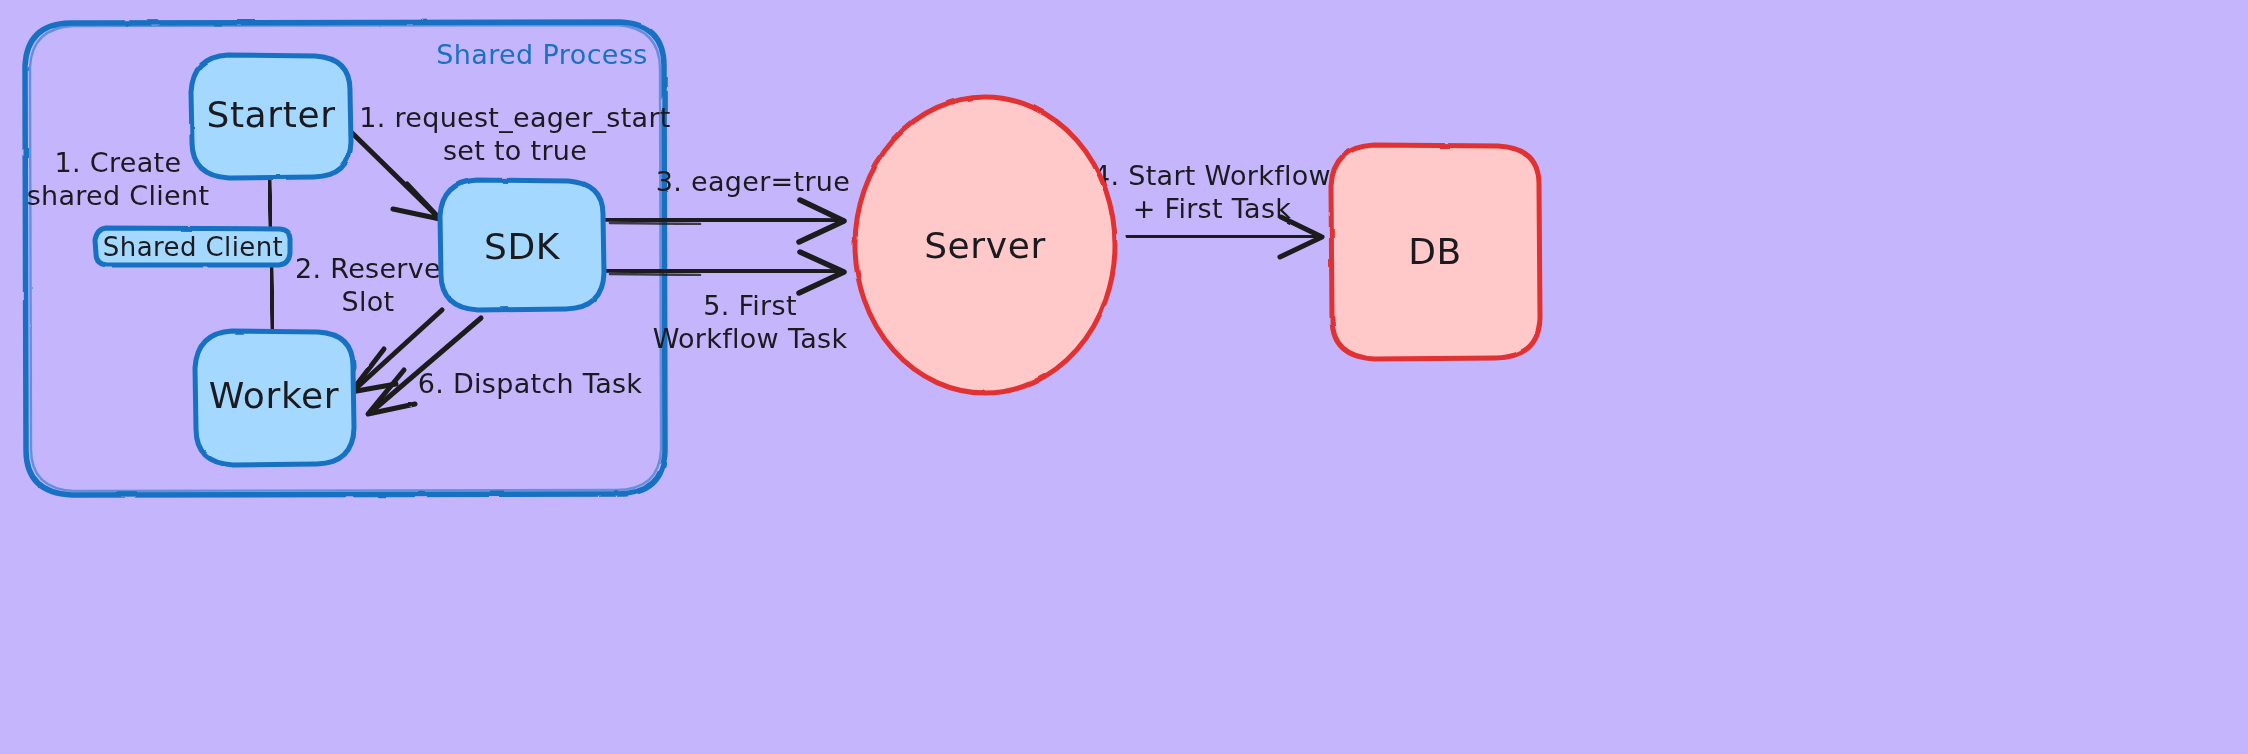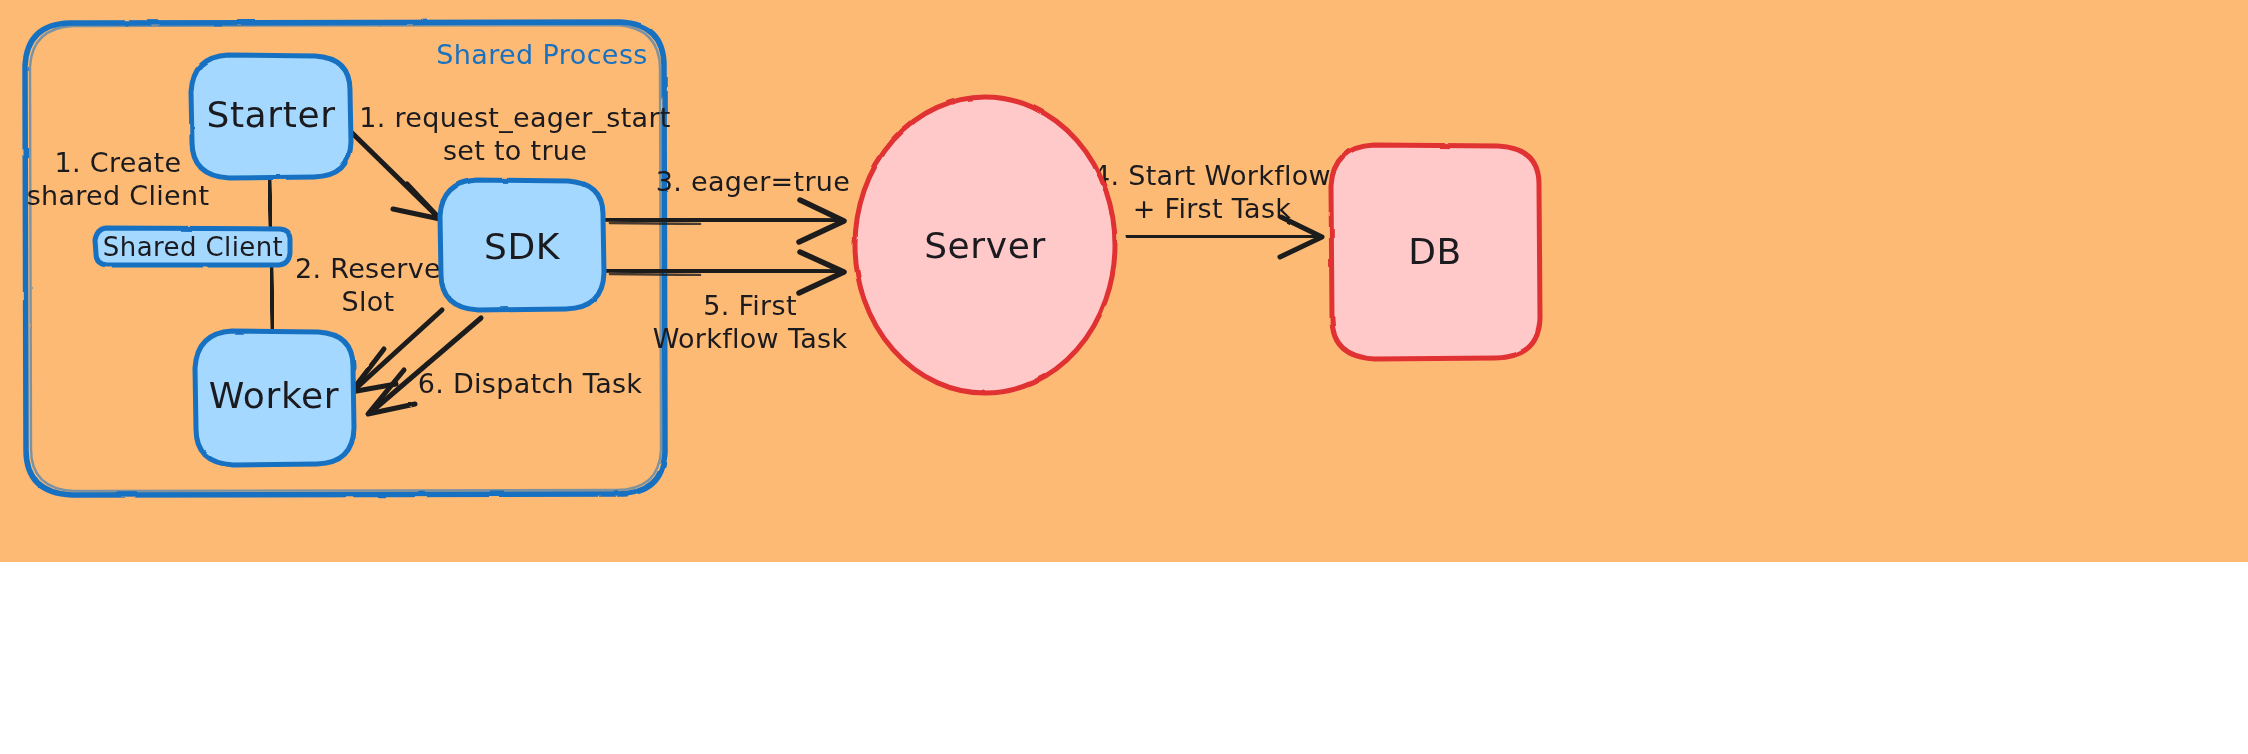--- a/index.html
+++ b/index.html
@@ -10,22 +10,22 @@
   }
   body {
     width: 2248px;
     height: 754px;
     font-family: "DejaVu Sans", sans-serif;
     overflow: hidden;
   }
   #stage {
     position: relative;
     width: 2248px;
-    height: 562px;
-    background: #fdba74;
+    height: 754px;
+    background: #c4b5fd;
   }
   #diagram-svg {
     position: absolute;
     left: 0;
     top: 0;
     width: 2248px;
     height: 754px;
   }
   .sketch-label {
     font-family: "DejaVu Sans", sans-serif;

